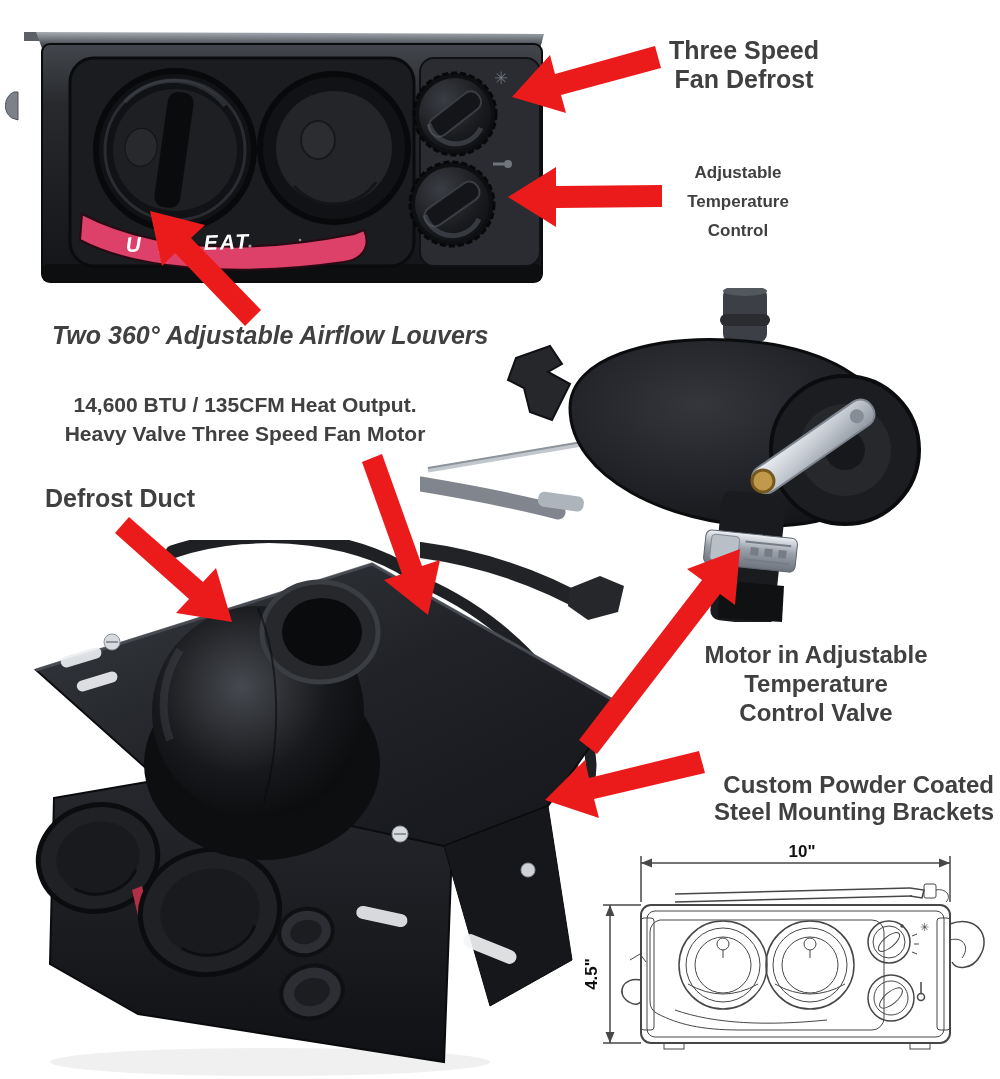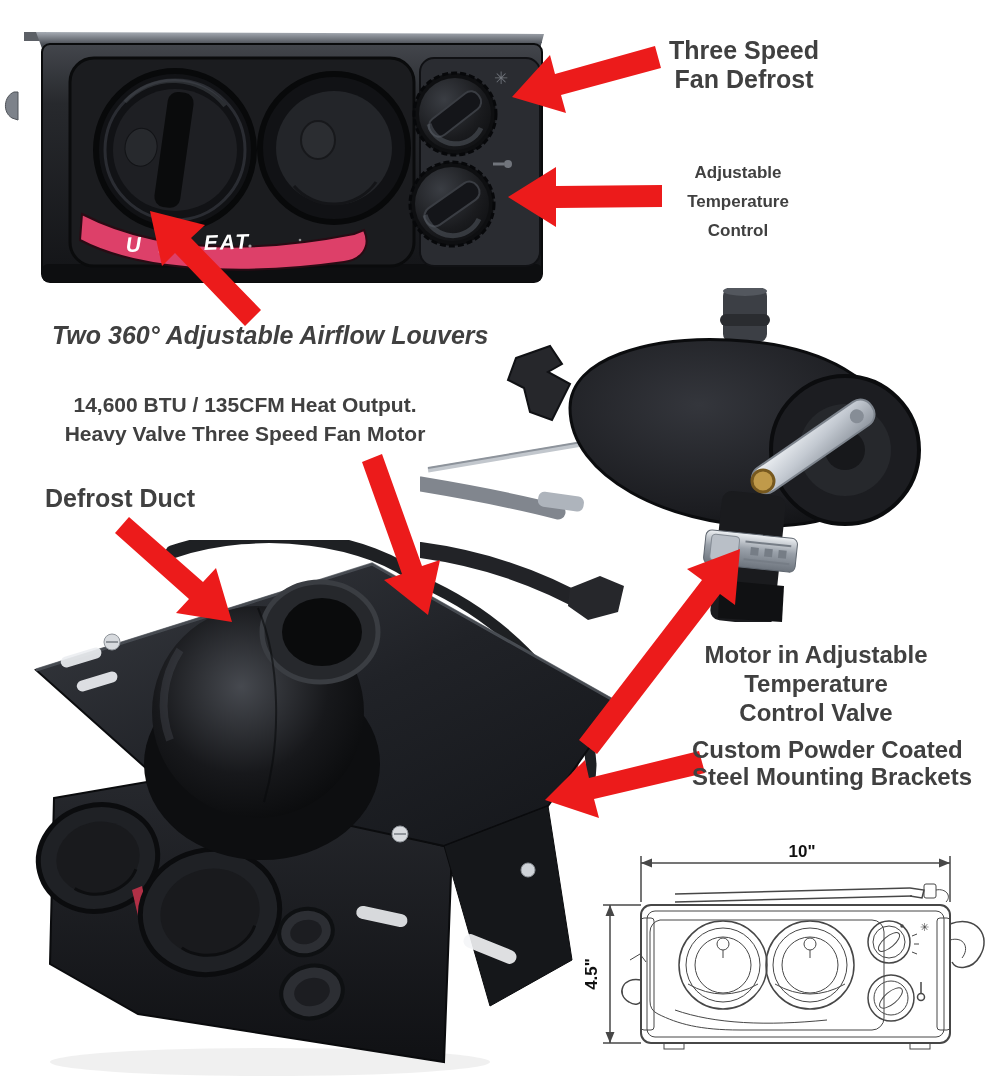--- a/index.html
+++ b/index.html
@@ -7,21 +7,21 @@
           font-family:"Liberation Sans", sans-serif;}
   .abs{position:absolute;}
   .lbl{position:absolute;font-weight:bold;color:#404040;}
   .lbl div{white-space:nowrap;}
   .lbl-fan{left:628px;top:36px;width:232px;text-align:center;font-size:25px;line-height:29px;}
   .lbl-temp{left:624px;top:158px;width:228px;text-align:center;font-size:17px;line-height:29px;}
   .lbl-louvers{left:52px;top:321px;width:476px;text-align:left;font-size:25px;line-height:29px;font-style:italic;}
   .lbl-btu{left:22px;top:390px;width:446px;text-align:center;font-size:21px;line-height:29px;}
   .lbl-defrost{left:37px;top:484px;width:220px;text-align:left;font-size:25px;line-height:29px;margin-left:8px;}
   .lbl-valve{left:698px;top:640px;width:236px;text-align:center;font-size:24px;line-height:29px;}
-  .lbl-brackets{left:692px;top:736px;width:302px;text-align:left;font-size:24px;line-height:27px;}
+  .lbl-brackets{left:692px;top:771px;width:302px;text-align:right;font-size:24px;line-height:27px;}
   svg{display:block;}
 </style>
 </head>
 <body>
 
 <div class="canvas">
 
   <svg class="abs" style="left:0;top:2px" width="558" height="288" viewBox="0 0 558 288">
     <defs>
       <linearGradient id="pgFace" x1="0" y1="0" x2="0" y2="1">

